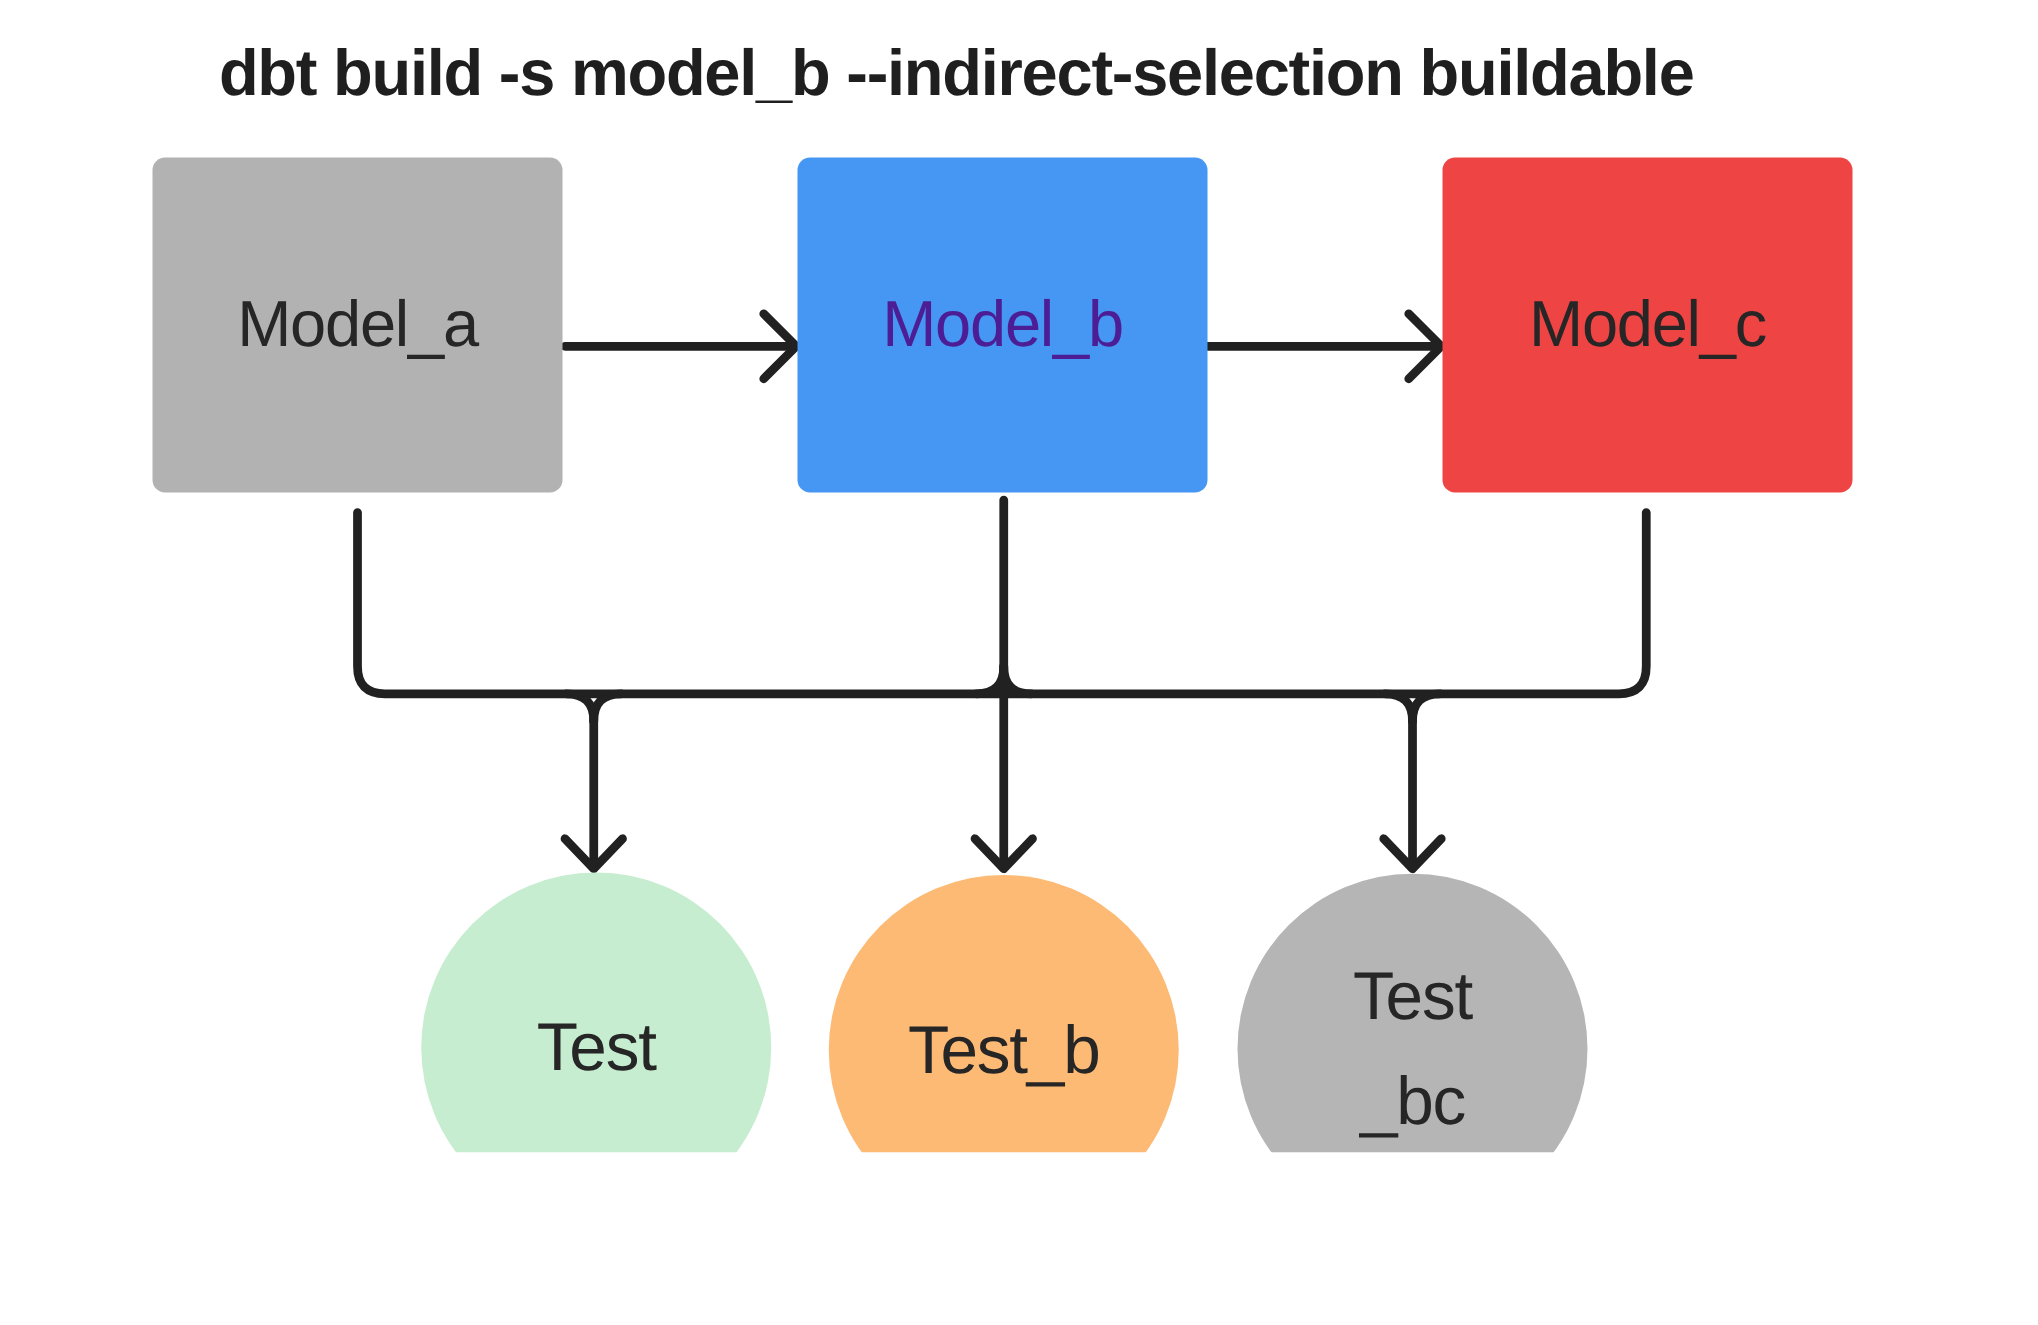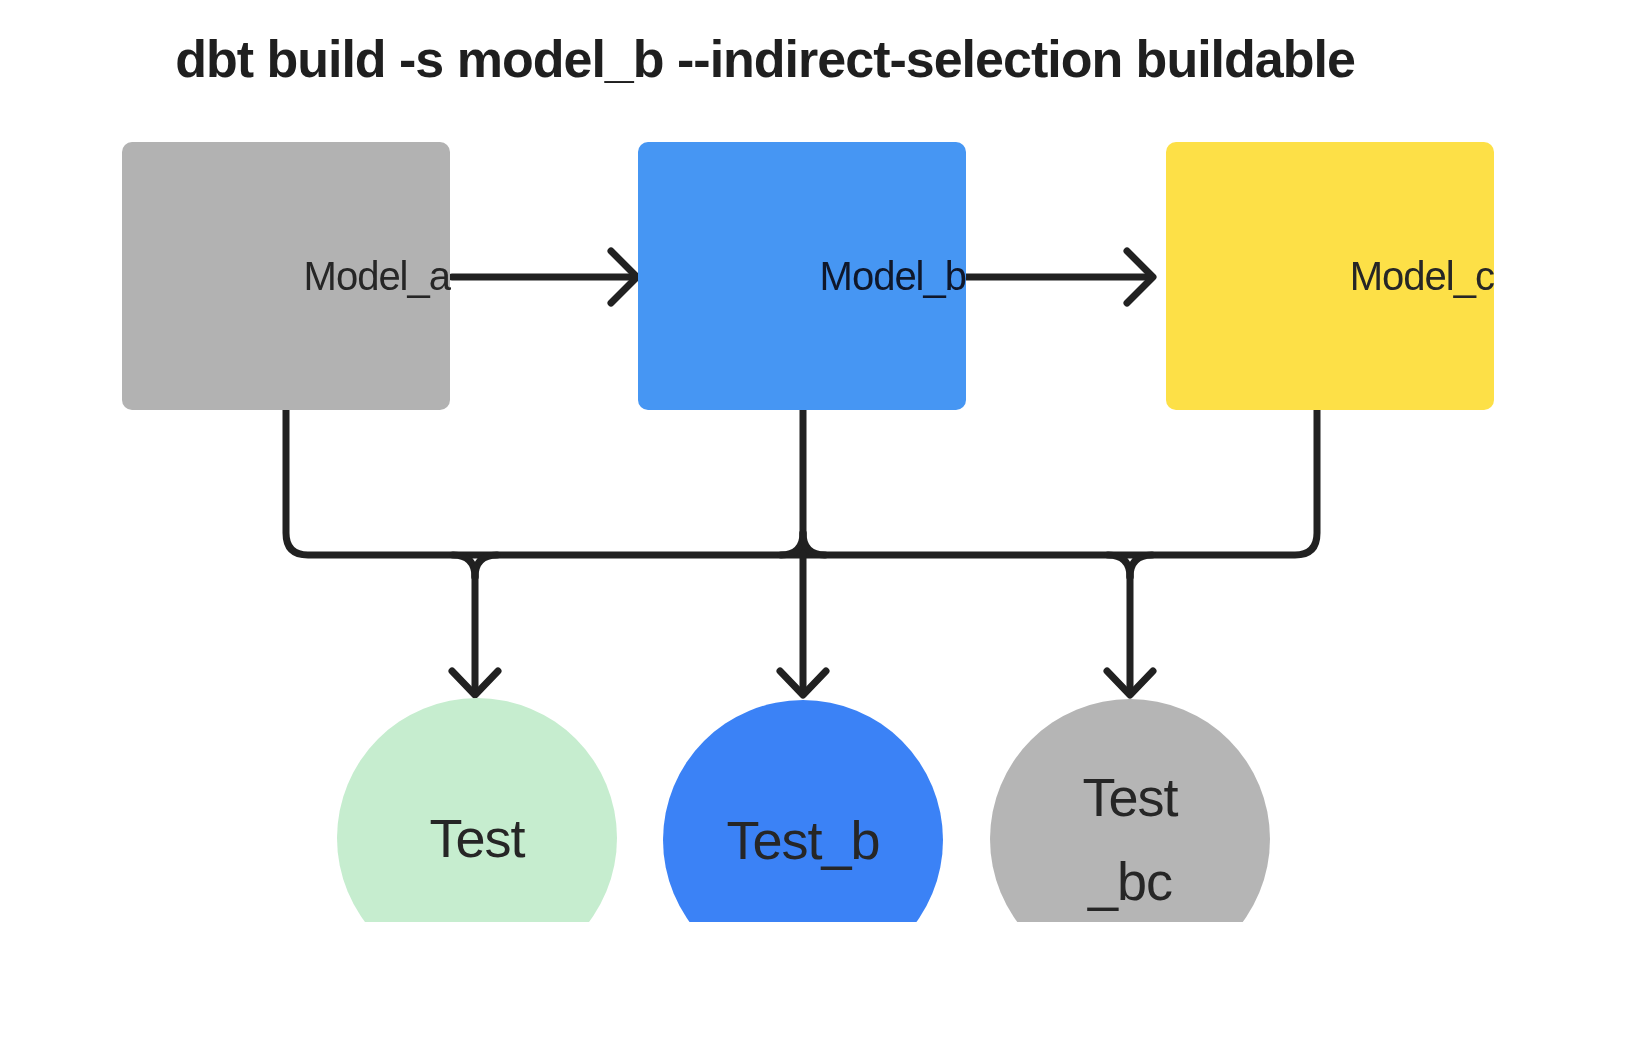--- a/index.html
+++ b/index.html
@@ -31,34 +31,34 @@
   }
   #edges path {
     fill: none;
     stroke: #212121;
     stroke-width: 7;
     stroke-linecap: round;
     stroke-linejoin: round;
   }
   .box {
     position: absolute;
-    top: 142px;
+    top: 126px;
     width: 328px;
     height: 268px;
     border-radius: 10px;
     display: flex;
     align-items: center;
-    justify-content: flex-end;
-    font-size: 40px;
+    justify-content: center;
+    font-size: 52px;
     font-weight: 500;
     letter-spacing: -1px;
     z-index: 2;
   }
   #model-a { left: 122px; background: #b2b2b2; color: #262626; }
-  #model-b { left: 638px; background: #4696f3; color: #0f172a; }
+  #model-b { left: 638px; background: #4696f3; color: #4c1d95; }
   #model-c { left: 1154px; background: #b2b2b2; color: #262626; }
   .circle {
     position: absolute;
     width: 280px;
     height: 280px;
     border-radius: 50%;
     display: flex;
     flex-direction: column;
     align-items: center;
     justify-content: center;
@@ -106,28 +106,28 @@
     <path d="M1130 567 V687"></path>
     <path d="M1107 671 L1130 695 L1153 671"></path>
   </svg>
 
   <div class="box" id="model-a" style="background: rgb(178, 178, 178);">
     <span>Model_a</span>
   </div>
   <div class="box" id="model-b" style="background: rgb(70, 150, 243);">
     <span>Model_b</span>
   </div>
-  <div class="box" id="model-c" style="background: #fde047; margin-left: 12px;">
+  <div class="box" id="model-c" style="background: #ef4444;">
     <span>Model_c</span>
   </div>
 
   <div class="circle" id="test-ab" style="background: rgb(198, 237, 207);">
     <span>Test</span>
   </div>
-  <div class="circle" id="test-b" style="background: #3b82f6;">
+  <div class="circle" id="test-b" style="background: #fdba74;">
     <span>Test_b</span>
   </div>
   <div class="circle" id="test-bc" style="background: rgb(181, 181, 181);">
     <span>Test</span>
     <span>_bc</span>
   </div>
 
 </div>
 
 </body></html>

